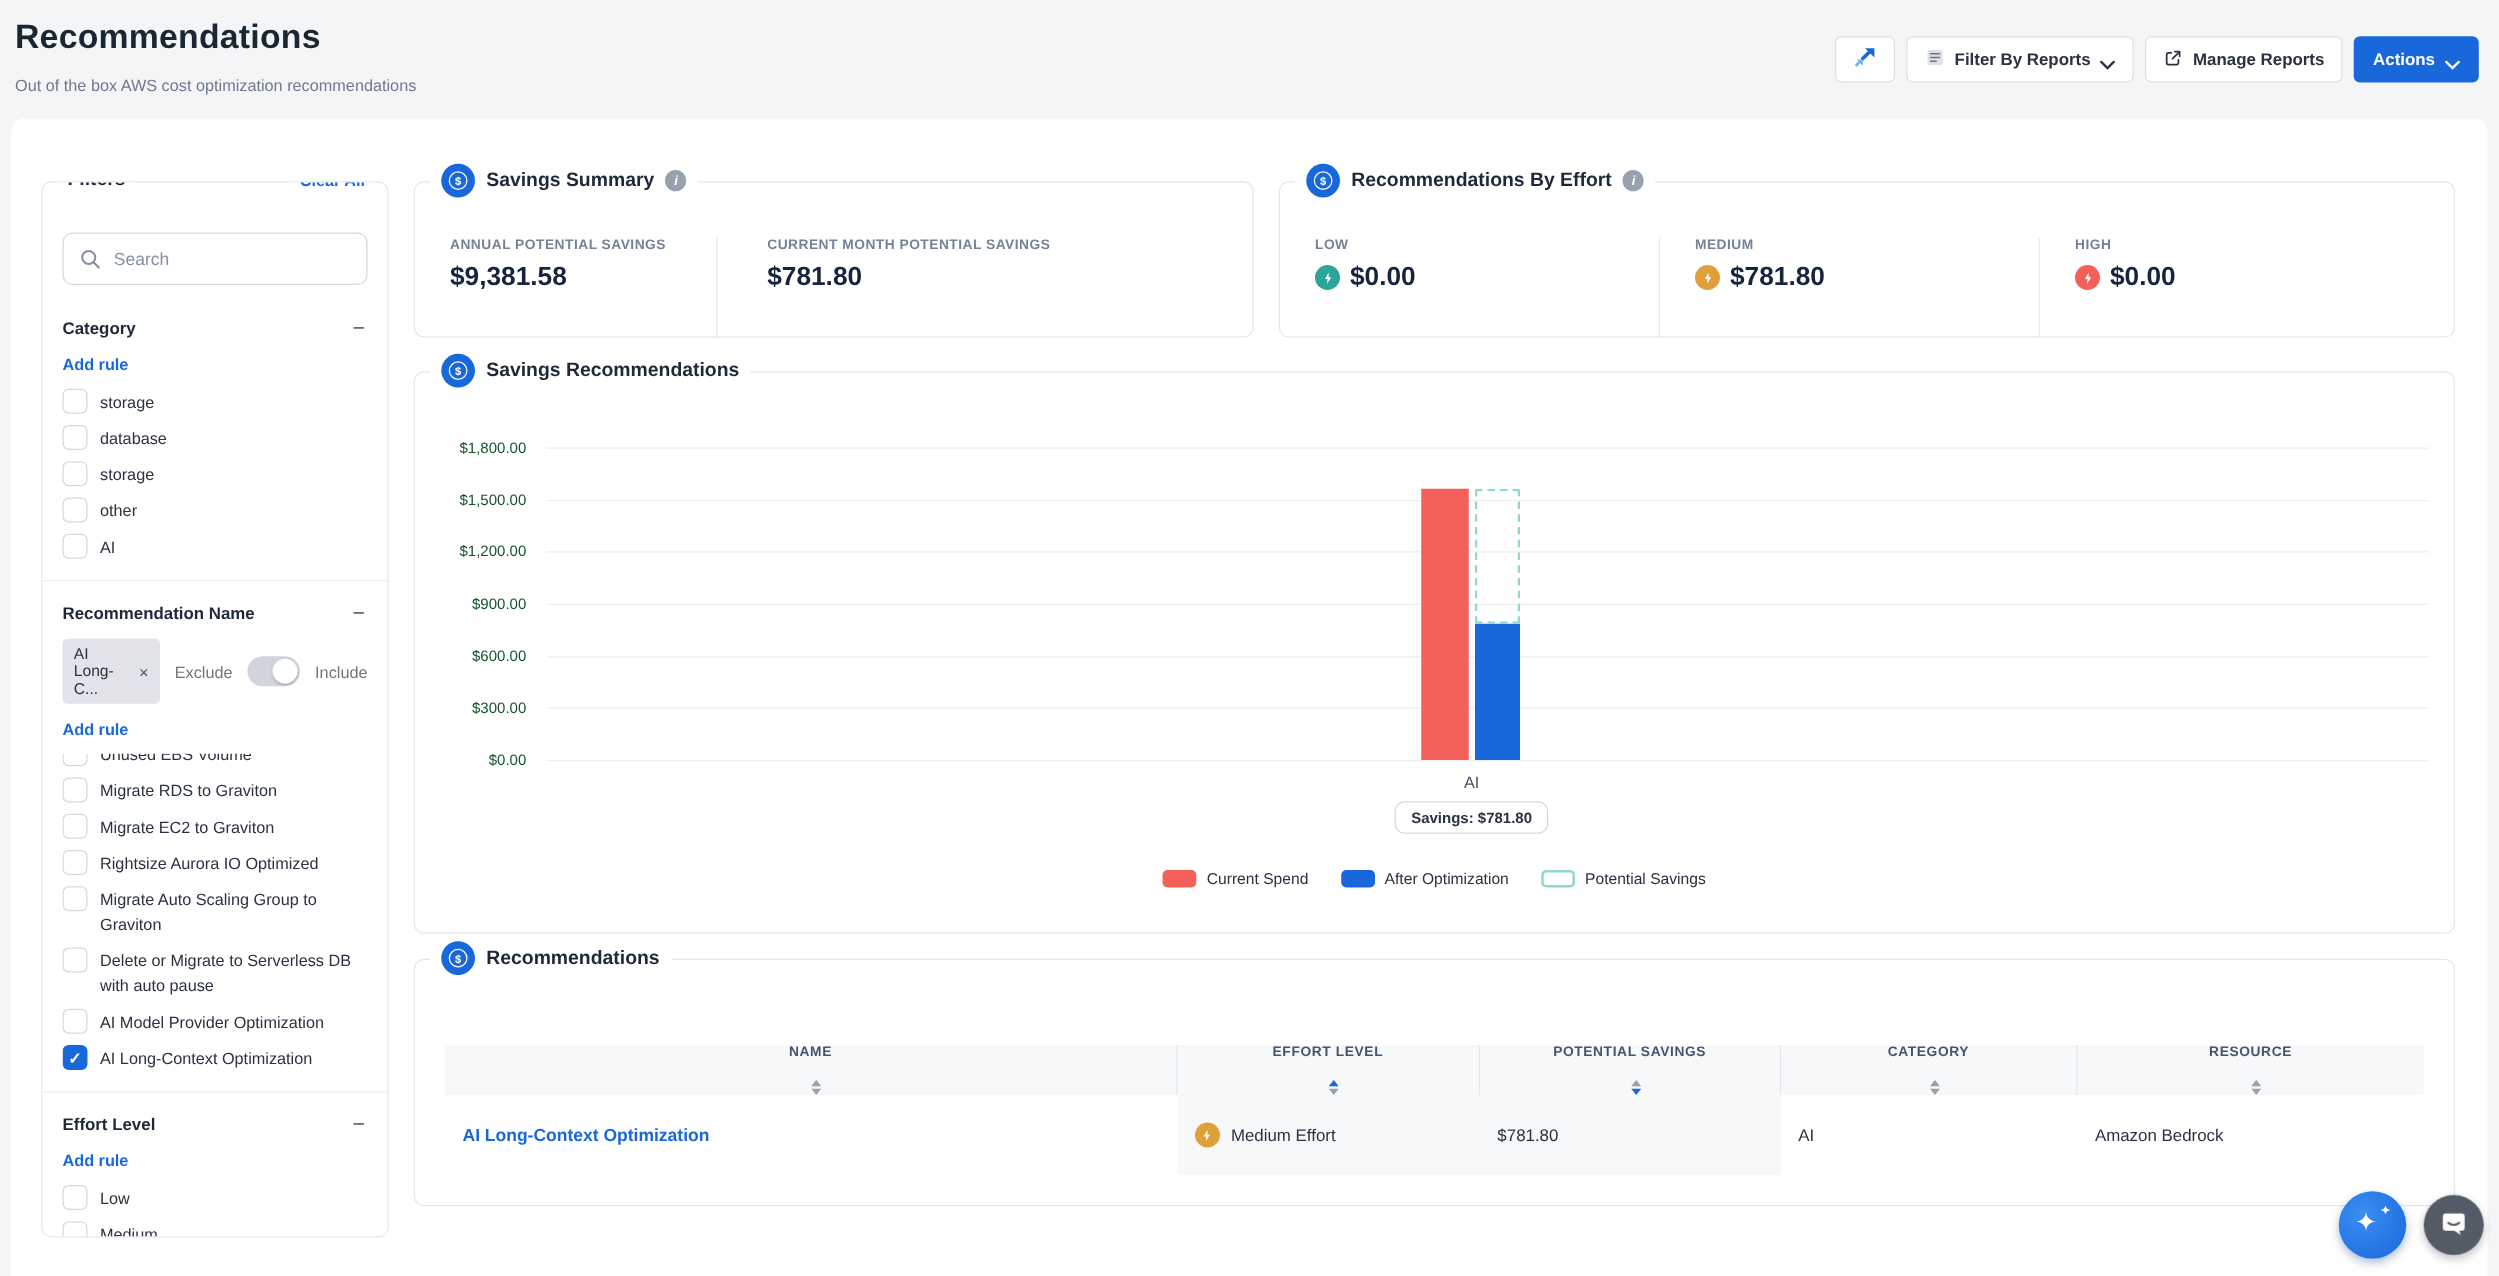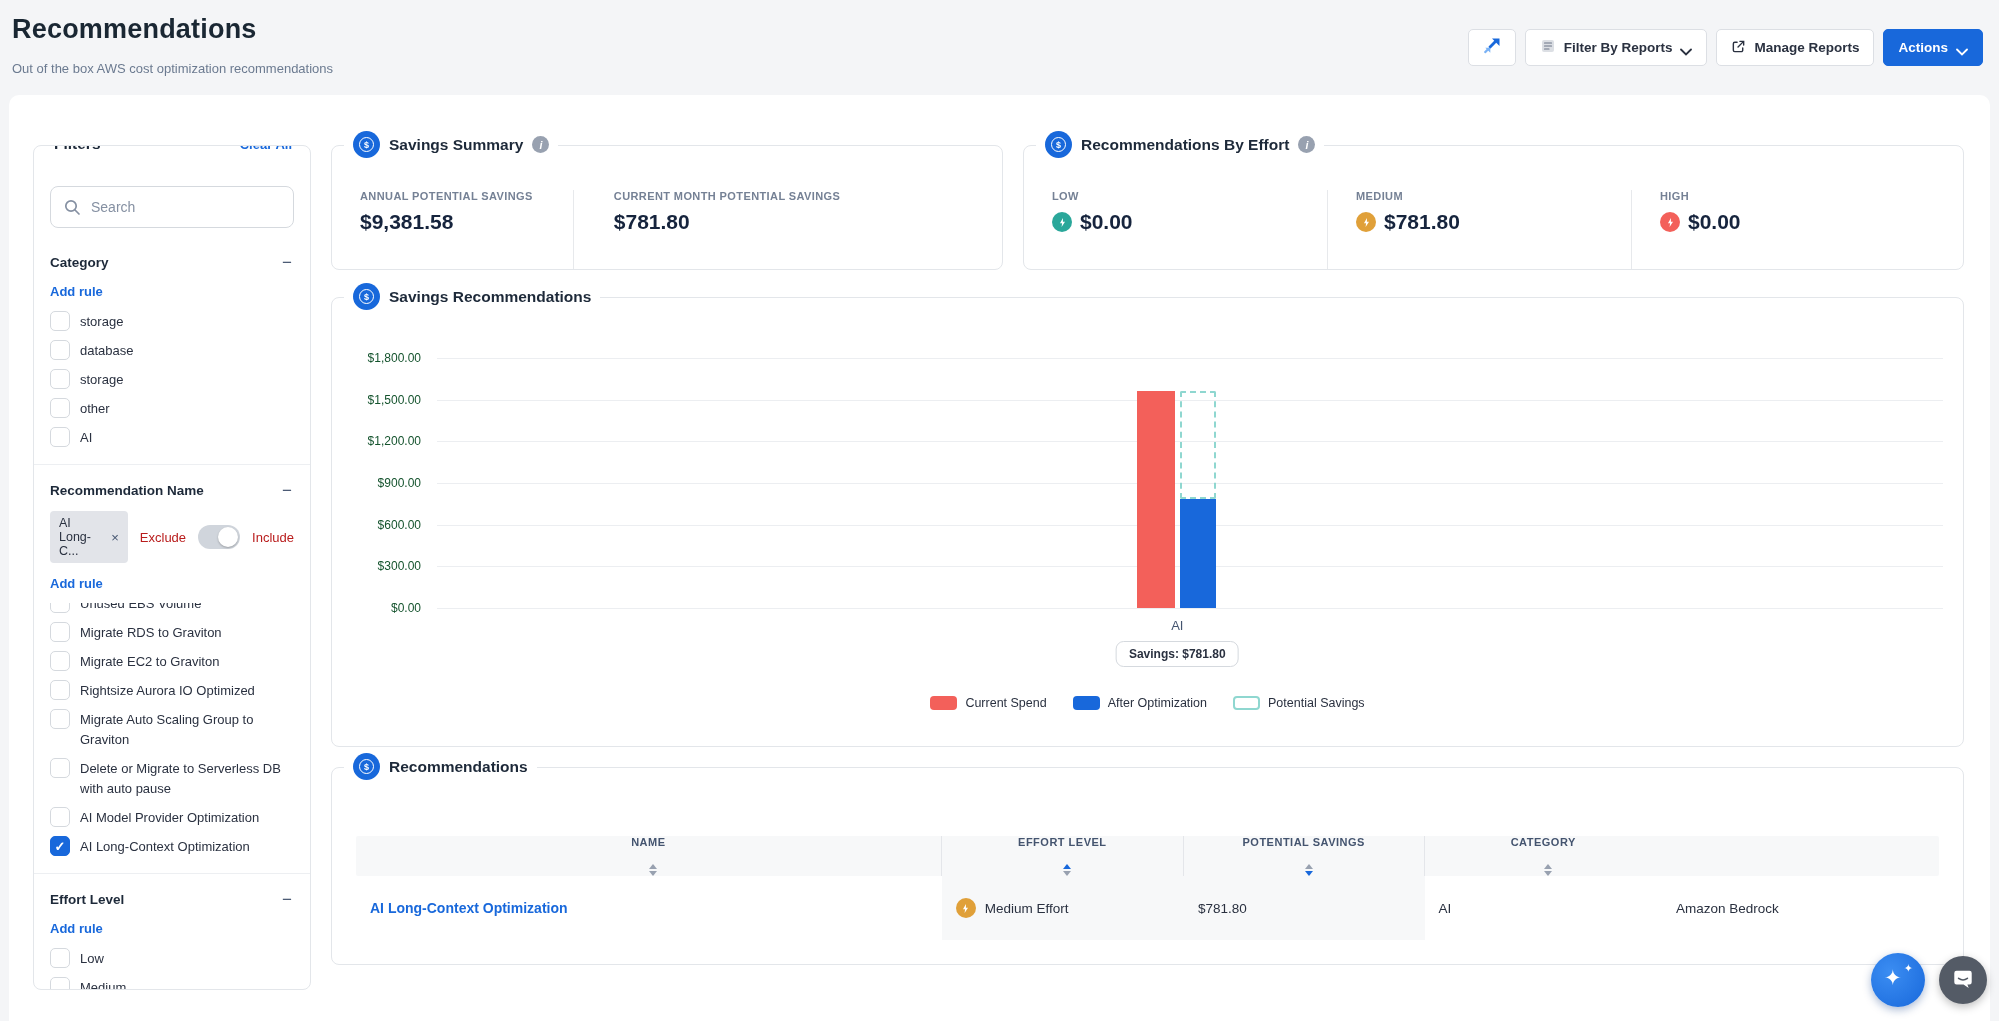--- a/index.html
+++ b/index.html
@@ -55,21 +55,21 @@
   .cb { width:20px; height:20px; border:1px solid #d5d9de; border-radius:5px; background:#fff; flex:none;
         display:flex; align-items:center; justify-content:center; }
   .cb.checked { background:var(--accent,#1868DB); border-color:var(--accent,#1868DB); }
   .cb.checked::after { content:"✓"; color:#fff; font-size:13px; font-weight:700; }
   .opt-label { font-size:13px; line-height:20px; color:#2a3140; padding-top:1px; }
   .divider { border-top:1px solid #edeff2; margin:16px -16px 0 -16px; }
   .chip-row { margin-top:12px; display:flex; align-items:center; gap:12px; }
   .chip { background:#e2e4e9; border-radius:4px; padding:5px 9px; font-size:12.5px; color:#2a3140;
           display:inline-flex; align-items:center; gap:7px; }
   .chip-x { color:#44546f; font-size:13px; cursor:pointer; }
-  .toggle-lbl { font-size:13px; color:#b91c1c; }
+  .toggle-lbl { font-size:13px; color:#737373; }
   .toggle { width:42px; height:24px; border-radius:12px; background:#d0d5dc; position:relative; cursor:pointer; flex:none; }
   .toggle .knob { position:absolute; top:2px; left:2px; width:20px; height:20px; border-radius:50%; background:#fff;
                   box-shadow:0 1px 2px rgba(0,0,0,.25); }
   .toggle.checked .knob { left:auto; right:2px; }
   .scroll-clip { margin-top:12px; overflow:hidden; display:flex; flex-direction:column; gap:8px; }
   .scroll-clip .opt:first-child { margin-top:-10px; }
 
   
   .right-col { flex:1; min-width:0; display:flex; flex-direction:column; }
   .row1 { display:flex; gap:20px; height:125px; }
@@ -472,20 +472,27 @@
                 <span class="tri-down"></span>
               </span>
           </div>
           <div class="th none">
             <span>CATEGORY</span>
             <span class="sort">
                 <span class="tri-up"></span>
                 <span class="tri-down"></span>
               </span>
           </div>
+          <div class="th none">
+            <span>RESOURCE</span>
+            <span class="sort">
+                <span class="tri-up"></span>
+                <span class="tri-down"></span>
+              </span>
+          </div>
         </div>
 
         <div class="trow tbody">
           <div class="cell">
             <a class="name-link">AI Long-Context Optimization</a>
           </div>
           <div class="cell asc">
             <span class="bolt-circle medium">
               <svg width="11" height="11" viewBox="0 0 24 24">
                   <path d="M13 2 6.5 13.5h4.6L10 22l7.5-11.5h-4.6L13 2z" fill="#fff"></path>

